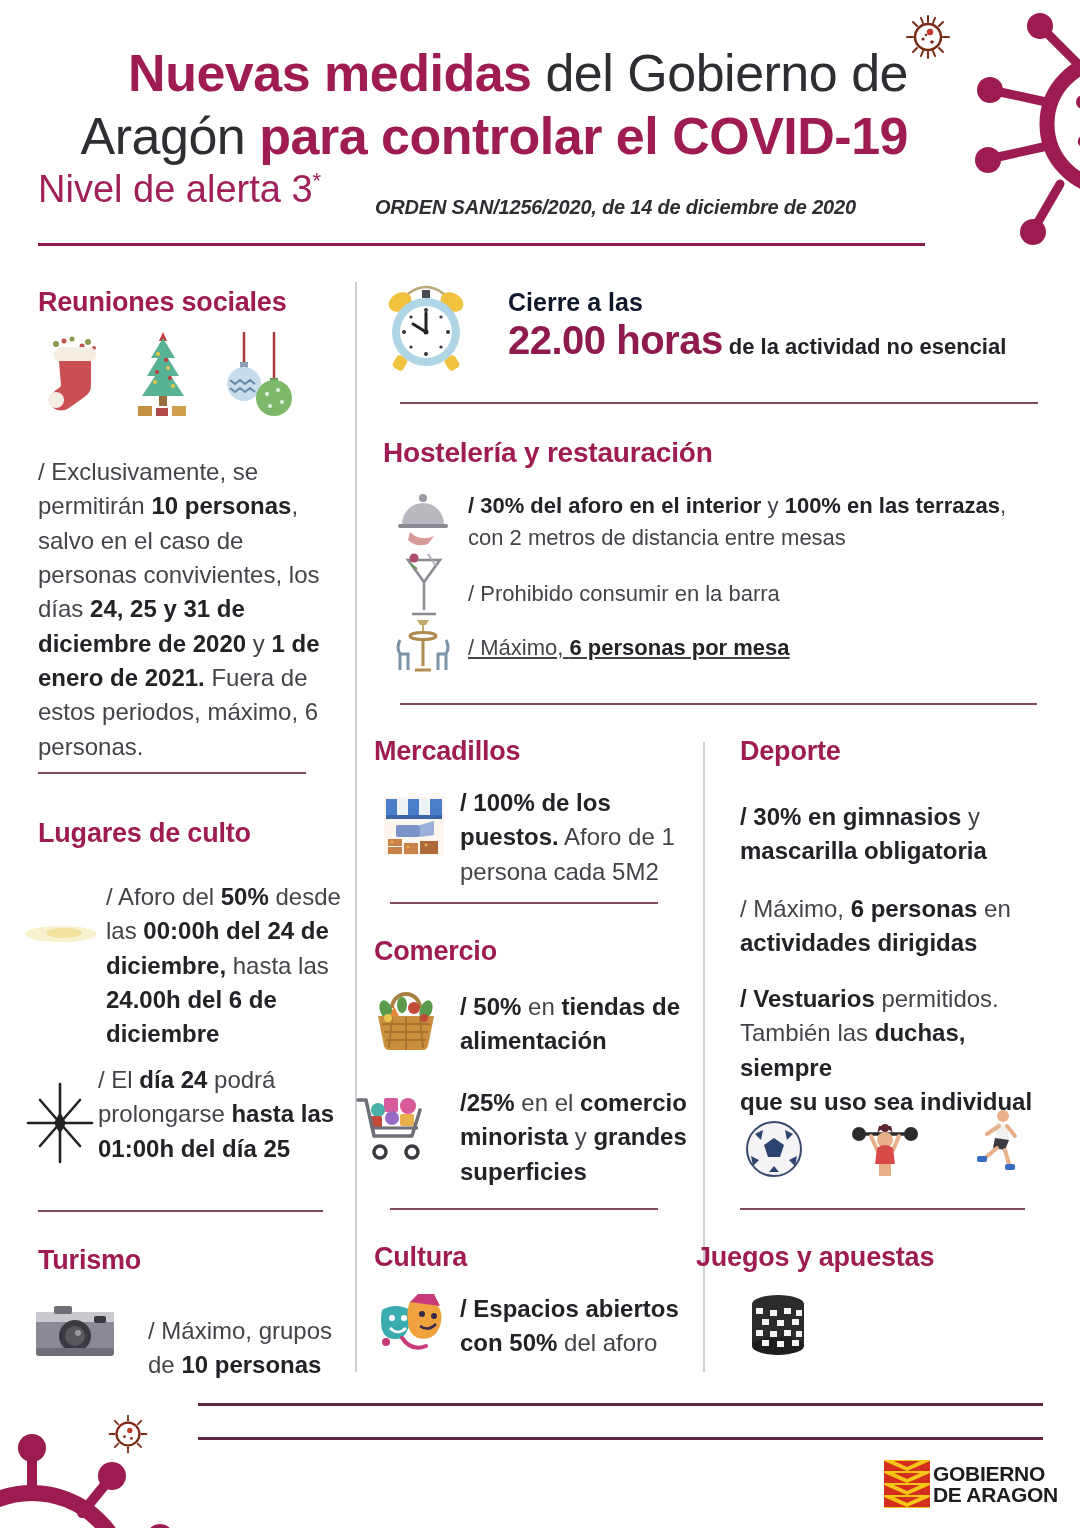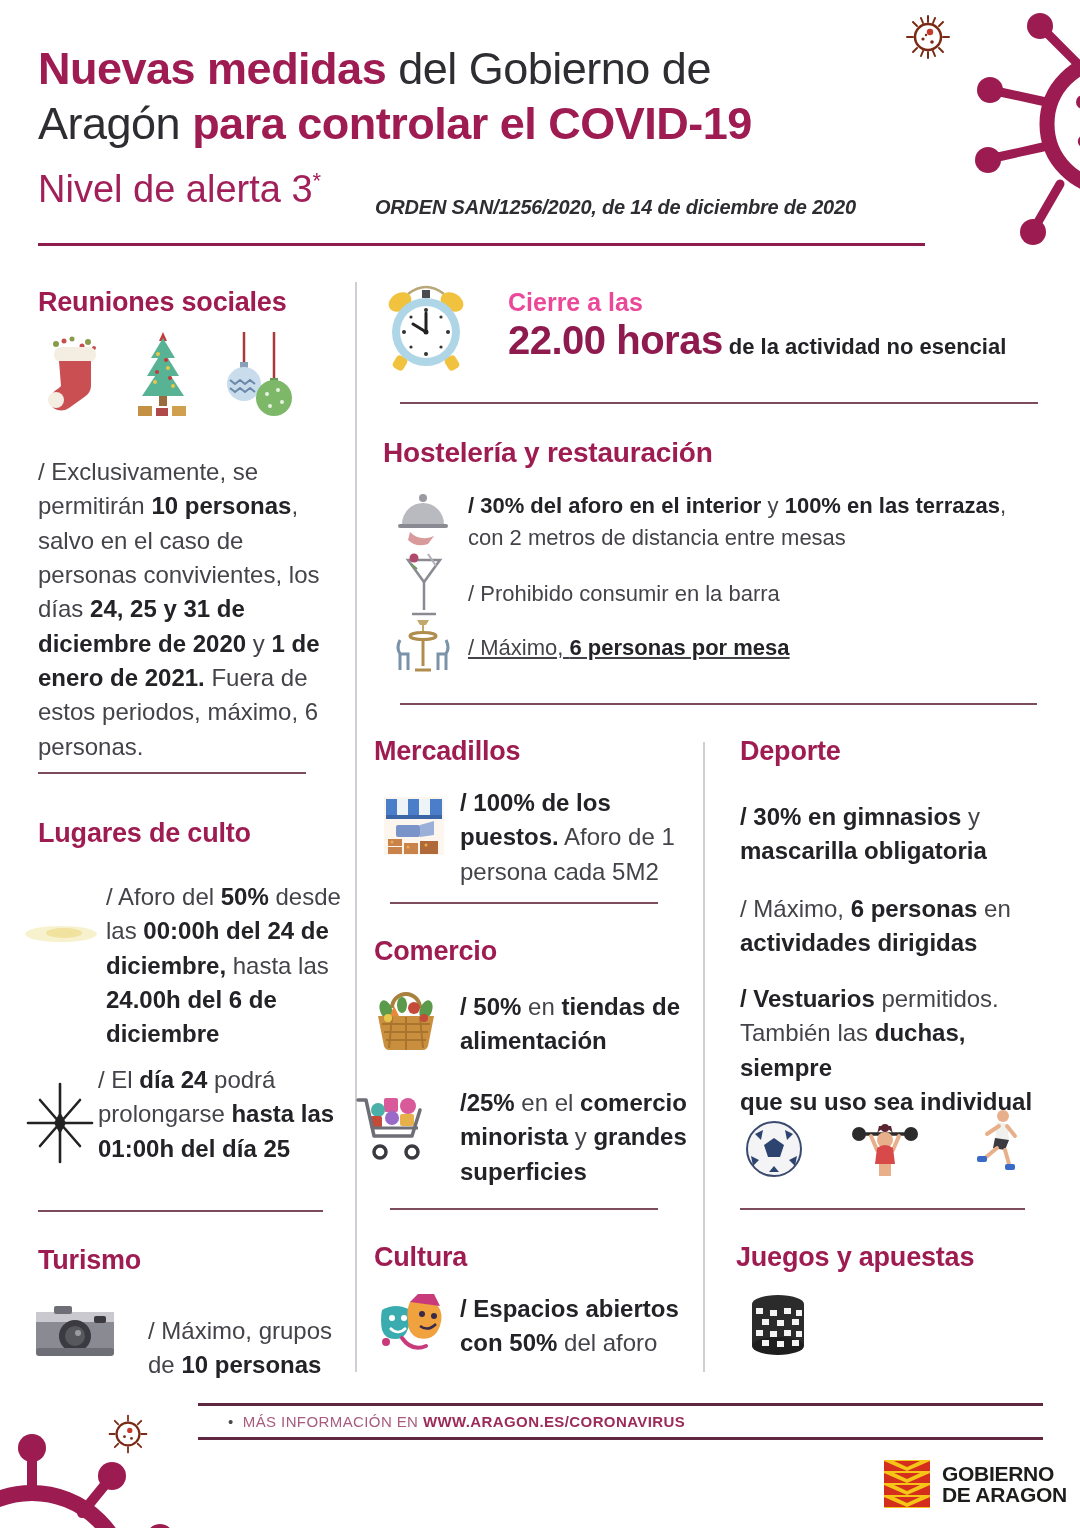--- a/index.html
+++ b/index.html
@@ -1,32 +1,32 @@
 <!DOCTYPE html>
 <html><head>
 <meta charset="utf-8">
 <style>
   html,body{margin:0;padding:0;background:#ffffff;}
   .page{position:relative;width:1080px;height:1528px;overflow:hidden;background:#fff;
         font-family:"Liberation Sans","DejaVu Sans",sans-serif;color:#454349;}
   .abs{position:absolute;}
   b{font-weight:700;color:#232227;}
   .mar{color:#9e1c52;}
-  .hdr-title{font-size:45px;line-height:1.22;font-weight:500;color:#2e2d32;letter-spacing:-0.5px;}
+  .hdr-title{font-size:52px;line-height:1.22;font-weight:500;color:#2e2d32;letter-spacing:-0.5px;text-align:right;}
   .hdr-title .mar{font-weight:800;}
   .alert{font-size:38px;font-weight:500;color:#a2205a;}
   .alert sup{font-size:22px;}
   .orden{font-size:20px;font-style:italic;font-weight:600;color:#2e2d32;letter-spacing:-0.2px;}
   .sec-h{font-size:27px;font-weight:800;color:#9e1c52;letter-spacing:-0.2px;}
   .txt{font-size:24px;line-height:1.43;color:#454349;}
   .host-line{font-size:22px;line-height:1.45;color:#454349;}
   .nowrap{white-space:nowrap;}
   .hline{background:#7d4b5e;height:2px;}
   .vline{background:#cfcfd6;width:2px;}
-  .cierre1{font-size:25px;font-weight:700;color:#ec4899;}
+  .cierre1{font-size:25px;font-weight:700;color:#0f172a;}
   .cierre2{font-size:40px;font-weight:800;color:#8e1a4e;letter-spacing:-0.5px;}
   .cierre3{font-size:22px;font-weight:700;color:#232227;}
   .foot-line{background:#5f2740;height:3px;}
   .foot-info{font-size:15px;letter-spacing:0.4px;color:#a85c7d;font-weight:500;}
   .foot-info b{color:#9c2b5a;font-weight:800;}
   .logo-text{font-size:21px;font-weight:800;color:#1d1d1b;line-height:1.02;letter-spacing:-0.3px;}
   .iconrow{display:flex;gap:26px;align-items:flex-end;}
 </style>
 </head>
 <body>
@@ -407,21 +407,21 @@
         <line x1="30" y1="40" x2="18" y2="50"></line>
           <line x1="38" y1="42" x2="42" y2="56"></line>
       </g>
       <rect x="10" y="48" width="10" height="6" rx="2" fill="#3a6ac8"></rect>
       <rect x="38" y="56" width="10" height="6" rx="2" fill="#3a6ac8"></rect>
     </svg>
   </div>
 
   <div class="abs hline" style="left:740px;top:1208px;width:285px;"></div>
 
-  <div class="abs sec-h" style="left:736px;top:1242px;">Juegos y apuestas</div>
+  <div class="abs sec-h" style="left:696px;top:1242px;">Juegos y apuestas</div>
 
   <svg class="abs" style="left:748px;top:1292px;" width="60" height="66" viewBox="0 0 60 66">
     <g>
       <ellipse cx="30" cy="12" rx="26" ry="9" fill="#2b2b2b"></ellipse>
       <rect x="4" y="12" width="52" height="42" fill="#2b2b2b"></rect>
       <ellipse cx="30" cy="54" rx="26" ry="9" fill="#1e1e1e"></ellipse>
       <g fill="#f4f4f4">
         <rect x="8" y="16" width="7" height="6"></rect>
           <rect x="22" y="18" width="7" height="6"></rect>
           <rect x="36" y="16" width="7" height="6"></rect>
@@ -434,21 +434,20 @@
           <rect x="36" y="38" width="7" height="6"></rect>
           <rect x="48" y="39" width="6" height="6"></rect>
         <rect x="14" y="48" width="7" height="6"></rect>
           <rect x="29" y="49" width="7" height="6"></rect>
           <rect x="44" y="48" width="7" height="6"></rect>
       </g>
     </g>
   </svg>
 
   <div class="abs foot-line" style="left:198px;top:1403px;width:845px;"></div>
-  <div class="abs foot-info" style="left:228px;top:1413px;"><span style="color:#4a4a4a;">•</span>&nbsp;&nbsp;<span>MÁS INFORMACIÓN EN </span><b>WWW.ARAGON.ES/CORONAVIRUS</b></div>
   <div class="abs foot-line" style="left:198px;top:1437px;width:845px;"></div>
 
   <svg class="abs" style="left:-78px;top:1408px;" width="260" height="200" viewBox="0 0 260 200">
     <circle cx="110" cy="180" r="95" fill="none" stroke="#9c1b50" stroke-width="16"></circle>
     <g stroke="#9c1b50" stroke-width="10" stroke-linecap="round" fill="#9c1b50">
       <line x1="110" y1="85" x2="110" y2="50"></line>
         <circle cx="110" cy="40" r="14" stroke="none"></circle>
       <line x1="60" y1="105" x2="38" y2="78"></line>
         <circle cx="30" cy="68" r="14" stroke="none"></circle>
       <line x1="160" y1="105" x2="182" y2="78"></line>
@@ -485,21 +484,21 @@
       <line x1="14" y1="14" x2="10" y2="10"></line>
         <line x1="36" y1="14" x2="40" y2="10"></line>
       <line x1="14" y1="36" x2="10" y2="40"></line>
         <line x1="36" y1="36" x2="40" y2="40"></line>
     </g>
     <circle cx="27" cy="21" r="3" fill="#c43a2a"></circle>
       <circle cx="21" cy="28" r="1.6" fill="#7a2a14"></circle>
       <circle cx="29" cy="30" r="1.6" fill="#7a2a14"></circle>
   </svg>
 
-  <div class="abs" style="left:884px;top:1460px;display:flex;align-items:center;gap:12px;">
+  <div class="abs" style="left:884px;top:1460px;display:flex;align-items:center;gap:3px;">
     <svg width="46" height="48" viewBox="0 0 46 48">
       <rect x="0" y="0" width="46" height="48" fill="#f5c518"></rect>
       <g fill="#d42e1c">
         <polygon points="0,1 23,11 0,11"></polygon>
           <polygon points="46,1 46,11 23,11"></polygon>
           <polygon points="10,1 36,1 23,7"></polygon>
         <polygon points="0,13 23,23 0,23"></polygon>
           <polygon points="46,13 46,23 23,23"></polygon>
           <polygon points="10,13 36,13 23,19"></polygon>
         <polygon points="0,25 23,35 0,35"></polygon>

